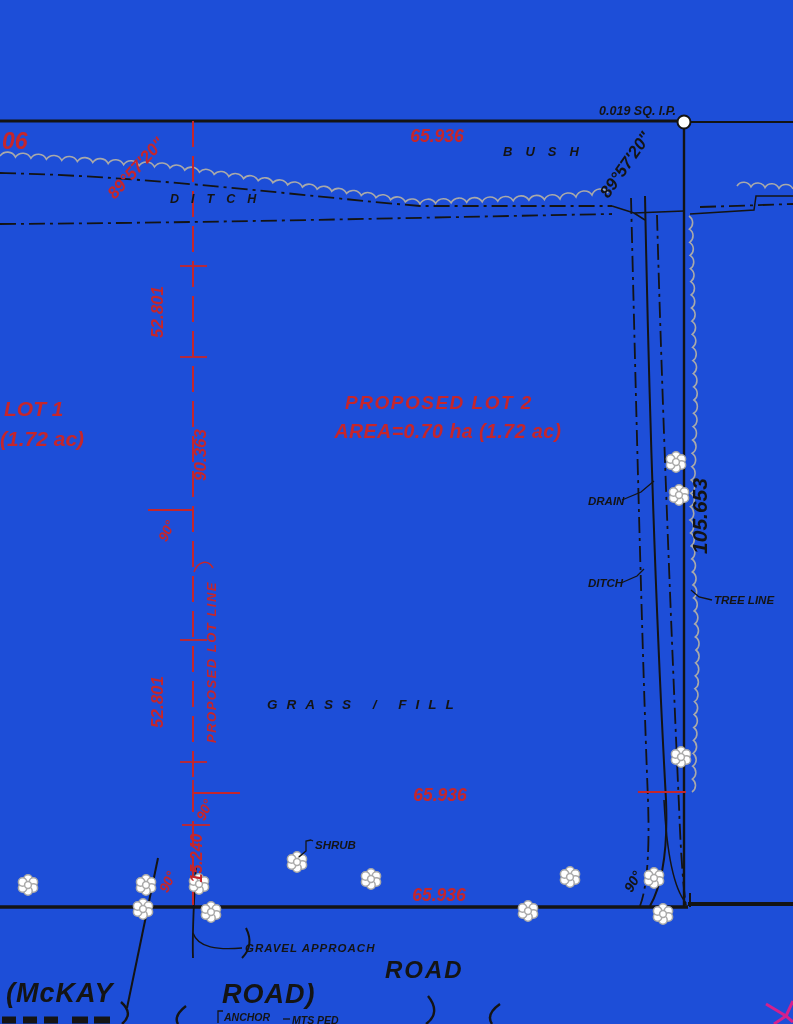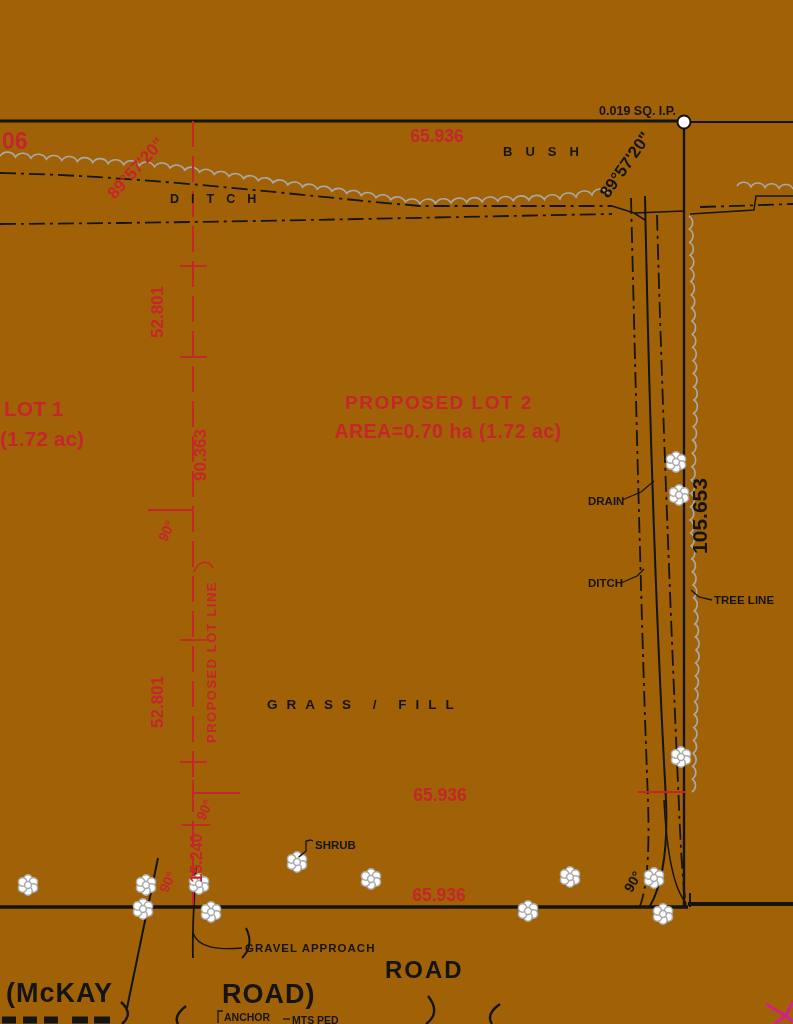--- a/index.html
+++ b/index.html
@@ -1,20 +1,20 @@
 <!DOCTYPE html>
 <html style="--red: #c5262c; --black: #141414; --gray: #a9a9a9; --pink: #d4208c;"><head>
 <meta charset="utf-8">
 <style>
   :root{
     --red:#c5262c; --black:#141414; --gray:#a9a9a9; --pink:#d4208c;
   }
   html,body{margin:0;padding:0;background:#ffffff;}
-  #plan{width:793px;height:1024px;position:relative;overflow:hidden;background:#a16207;
-        font-family:"Liberation Sans", sans-serif;}
+  #plan{width:793px;height:1024px;position:relative;overflow:hidden;background:#1d4ed8;
+        font-family:"Liberation Sans", sans-serif;font-style:italic;}
   svg{display:block}
   text{font-family:"Liberation Sans", sans-serif;font-weight:bold;}
   .t-red{fill:var(--red);}
   .t-black{fill:var(--black);}
   .ln{stroke:var(--black);fill:none;}
   .ln-red{stroke:var(--red);fill:none;}
   .dashdot{stroke-dasharray:16 5 3 5;}
   .lotline{stroke-dasharray:26 9;}
   .scallop{stroke:var(--gray);fill:none;stroke-width:1.6;}
   .shrub-c{stroke:var(--gray);fill:#fff;stroke-width:1.5;}

